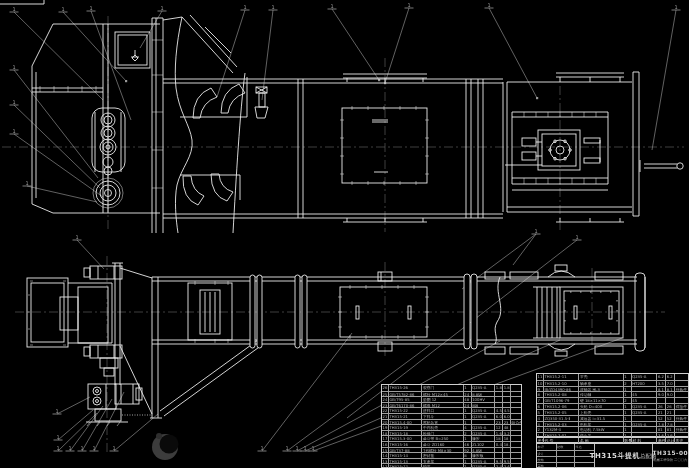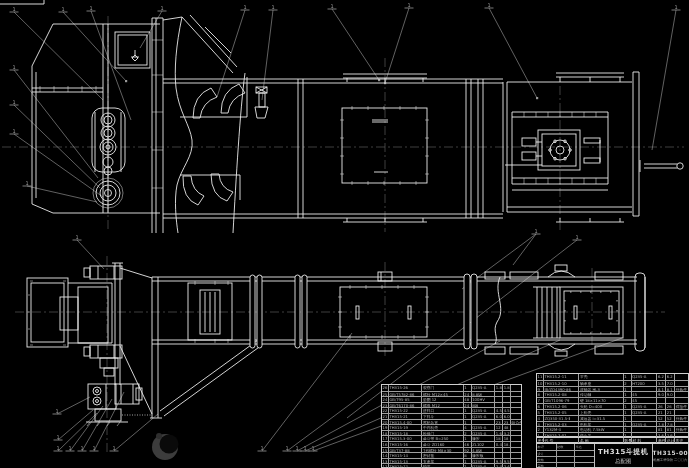--- a/index.html
+++ b/index.html
@@ -20,21 +20,21 @@
   .bom-header .trow{height:6px;}
   .bom-header .tcell{color:#cccccc;font-size:3.9px;line-height:5.8px;}
 
   
   .titleblock{position:absolute;left:536px;top:443px;width:153px;height:25px;
               box-sizing:border-box;border:0.8px solid #cfcfcf;display:flex;background:#000;}
   .tb-left{width:58px;box-sizing:border-box;border-right:0.6px solid #bdbdbd;}
   .tb-left .trow{height:6.1px;}
   .tb-left .tcell{font-size:3.2px;line-height:6px;color:#9d9d9d;}
   .tb-mid{width:58px;box-sizing:border-box;border-right:0.6px solid #bdbdbd;
-          display:flex;flex-direction:column;align-items:center;justify-content:center;}
+          display:flex;flex-direction:row;align-items:center;justify-content:center;}
   .tb-title{font-size:7px;font-weight:bold;color:#dcdcdc;letter-spacing:0.5px;white-space:nowrap;}
   .tb-sub{font-size:5.5px;color:#c8c8c8;margin-top:1px;white-space:nowrap;}
   .tb-right{flex:1;display:flex;flex-direction:column;align-items:center;justify-content:center;}
   .tb-no{font-size:5.8px;font-weight:bold;color:#d6d6d6;letter-spacing:0.5px;white-space:nowrap;}
   .tb-org{font-size:3.3px;color:#a8a8a8;margin-top:2px;white-space:nowrap;}
 </style>
 </head>
 <body>
 
 <div class="stage">

